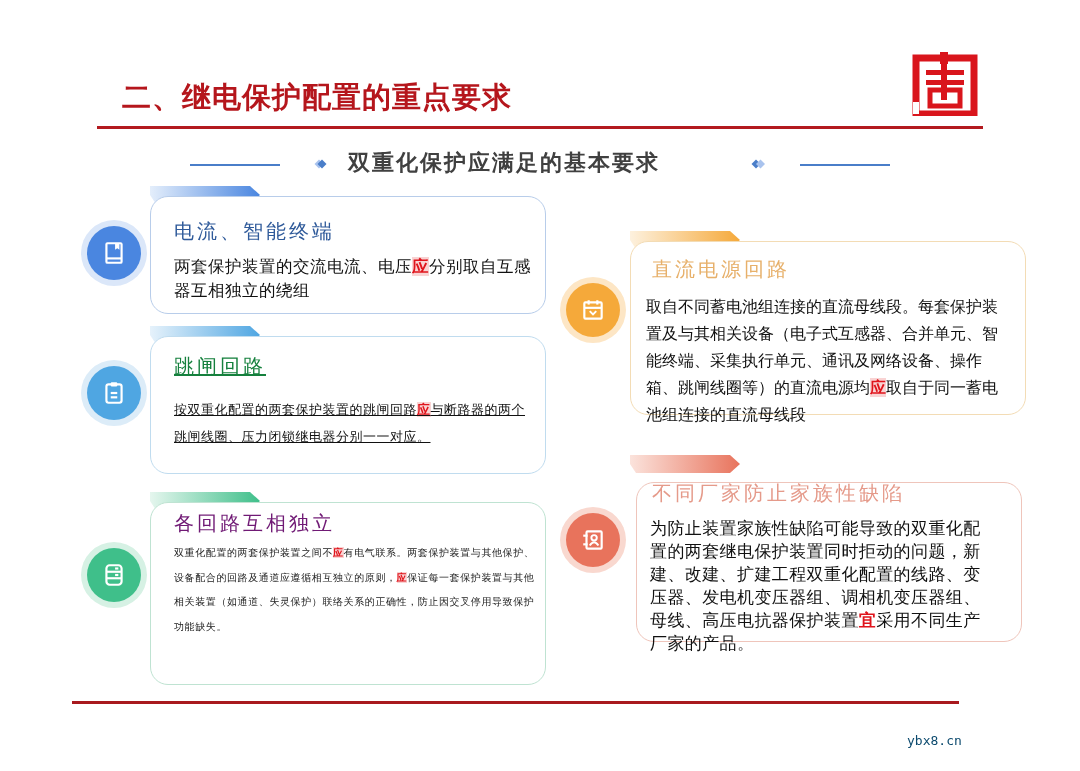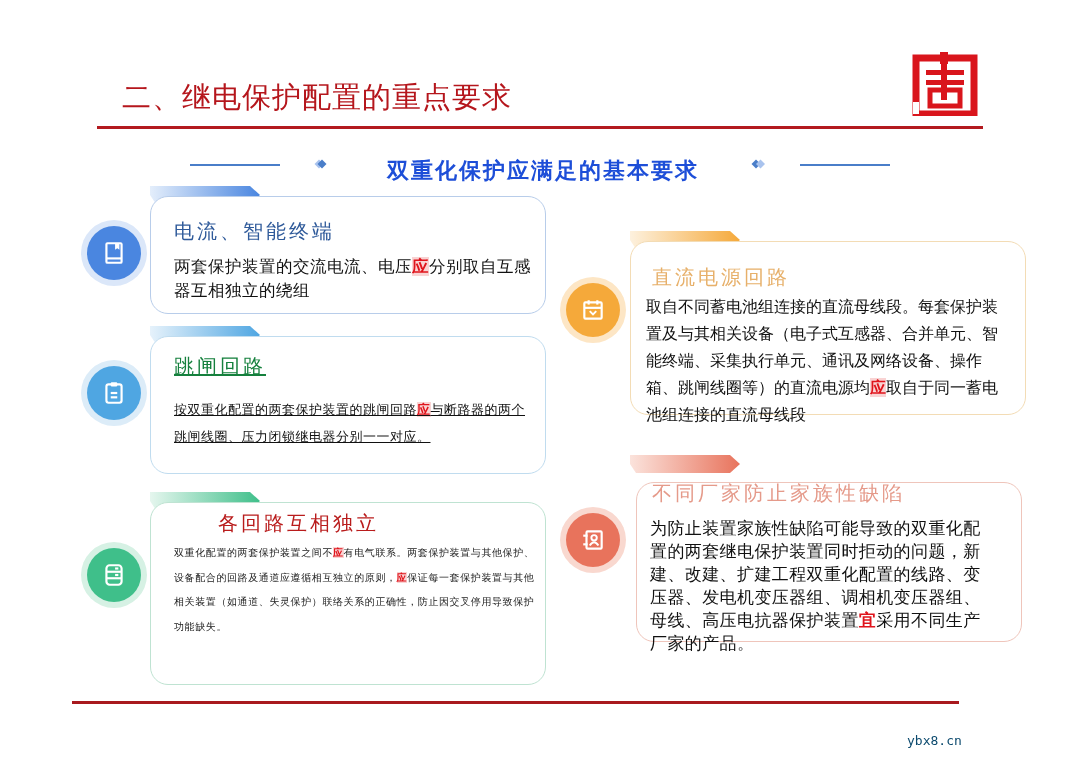--- a/index.html
+++ b/index.html
@@ -1,24 +1,24 @@
 <!DOCTYPE html>
 <html><head>
 <meta charset="utf-8">
 <style>
   html, body { margin:0; padding:0; }
   body { width:1080px; height:771px; background:#ffffff; position:relative; overflow:hidden;
          font-family:"DejaVu Sans", "Liberation Sans", sans-serif; }
-  .title { position:absolute; left:122px; top:78px; font-size:29px; font-weight:normal; color:#b5161c; letter-spacing:1px; }
+  .title { position:absolute; left:122px; top:78px; font-size:29px; font-weight:bold; color:#b5161c; letter-spacing:1px; }
   .title-rule { position:absolute; left:97px; top:126px; width:886px; height:3px; background:#b31a1f; }
   .logo { position:absolute; left:910px; top:50px; width:70px; height:66px; }
   .subtitle-wrap { position:absolute; left:190px; top:144px; width:700px; height:40px; }
   .sub-line { position:absolute; top:20px; height:2px; background:#4a7ec9; }
   .sub-diamond { position:absolute; top:11px; width:18px; height:18px; }
-  .subtitle { position:absolute; left:158px; top:12px; width:390px; text-align:center; font-size:22px; font-weight:bold; color:#1d4ed8; letter-spacing:2px; }
+  .subtitle { position:absolute; left:158px; top:4px; width:390px; text-align:left; font-size:22px; font-weight:bold; color:#404040; letter-spacing:2px; }
 
   .card { position:absolute; border-radius:18px; background:#fff; box-sizing:border-box; }
   .tab { position:absolute; height:18px; }
   .circle { position:absolute; width:54px; height:54px; border-radius:50%; display:flex; align-items:center; justify-content:center; }
   .card-title { position:absolute; font-size:20px; letter-spacing:3px; }
   .card-body { position:absolute; color:#111; }
   .hl { color:#e0141c; font-weight:bold; background:#f9d3d3; }
 
   .bottom-rule { position:absolute; left:72px; top:701px; width:887px; height:3px; background:#a8191e; }
   .watermark { position:absolute; left:907px; top:733px; font-family:"DejaVu Sans Mono", monospace; font-size:13px; color:#0c4a6e; }
@@ -110,21 +110,21 @@
   <div class="card" style="left:150px;top:502px;width:396px;height:183px;border:1.5px solid #bfe3d2;"></div>
   <div class="circle" style="left:87px;top:548px;background:#3fbf8a;box-shadow:0 0 0 6px #d6f1e4;">
     <svg width="26" height="26" viewBox="0 0 24 24">
         <rect x="5" y="3" width="14" height="18" rx="3" fill="none" stroke="#fff" stroke-width="2"></rect>
         <line x1="5" y1="9" x2="19" y2="9" stroke="#fff" stroke-width="2"></line>
         <line x1="5" y1="15" x2="19" y2="15" stroke="#fff" stroke-width="2"></line>
         <line x1="13" y1="6" x2="16" y2="6" stroke="#fff" stroke-width="2"></line>
         <line x1="13" y1="12" x2="16" y2="12" stroke="#fff" stroke-width="2"></line>
       </svg>
   </div>
-  <div class="card-title" style="left:174px;top:510px;color:#b91c1c;margin-left:44px;">各回路互相独立</div>
+  <div class="card-title" style="left:174px;top:510px;color:#701a75;">各回路互相独立</div>
   <div class="card-body" style="left:174px;top:541px;width:362px;font-size:10px;line-height:24.5px;letter-spacing:0.6px;color:#222;"><span>双重化配置的两套保护装置之间不</span><span class="hl">应</span><span>有电气联系。两套保护装置与其他保护、设备配合的回路及通道应遵循相互独立的原则，</span><span class="hl">应</span><span>保证每一套保护装置与其他相关装置（如通道、失灵保护）联络关系的正确性，防止因交叉停用导致保护功能缺失。</span></div>
 </div>
 
 <div>
   <svg class="tab" style="left:630px;top:231px;width:110px;" viewBox="0 0 110 18" preserveAspectRatio="none">
     <defs>
         <linearGradient id="g4" x1="0" x2="1">
           <stop offset="0" stop-color="#fdf1de"></stop>
           <stop offset="1" stop-color="#f5a93a"></stop>
         </linearGradient>
@@ -134,21 +134,21 @@
   <div class="card" style="left:630px;top:241px;width:396px;height:174px;border:1.5px solid #f3dcb5;"></div>
   <div class="circle" style="left:566px;top:283px;background:#f5a93a;box-shadow:0 0 0 6px #fde6c5;">
     <svg width="26" height="26" viewBox="0 0 24 24">
         <rect x="4" y="5" width="16" height="15" rx="1" fill="none" stroke="#fff" stroke-width="2"></rect>
         <line x1="4" y1="10" x2="20" y2="10" stroke="#fff" stroke-width="2"></line>
         <line x1="8" y1="3" x2="8" y2="7" stroke="#fff" stroke-width="2"></line>
         <line x1="16" y1="3" x2="16" y2="7" stroke="#fff" stroke-width="2"></line>
         <path d="M9 13 l3 3 l3 -3" fill="none" stroke="#fff" stroke-width="1.8"></path>
       </svg>
   </div>
-  <div class="card-title" style="left:652px;top:256px;color:#e7b06a;margin-top:8px;">直流电源回路</div>
+  <div class="card-title" style="left:652px;top:256px;color:#e7b06a;">直流电源回路</div>
   <div class="card-body" style="left:646px;top:293px;width:366px;font-size:16px;line-height:27px;letter-spacing:0px;"><span>取自不同蓄电池组连接的直流母线段。每套保护装置及与其相关设备（电子式互感器、合并单元、智能终端、采集执行单元、通讯及网络设备、操作箱、跳闸线圈等）的直流电源均</span><span class="hl">应</span><span>取自于同一蓄电池组连接的直流母线段</span></div>
 </div>
 
 <div>
   <svg class="tab" style="left:630px;top:455px;width:110px;" viewBox="0 0 110 18" preserveAspectRatio="none">
     <defs>
         <linearGradient id="g5" x1="0" x2="1">
           <stop offset="0" stop-color="#fbe3dc"></stop>
           <stop offset="1" stop-color="#e8735c"></stop>
         </linearGradient>

